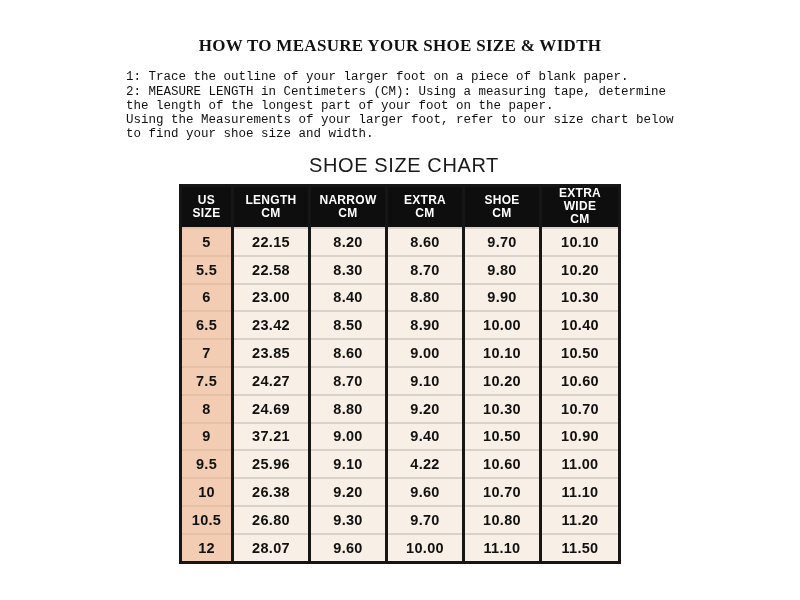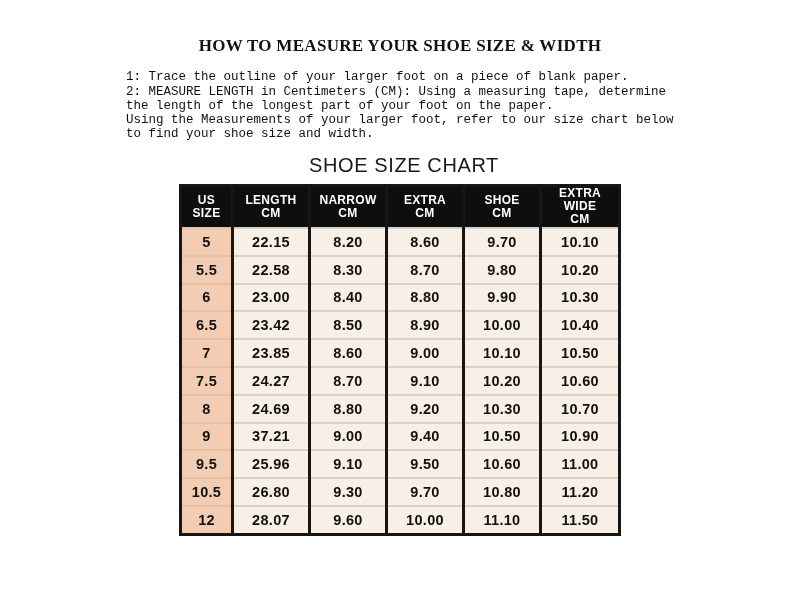--- a/index.html
+++ b/index.html
@@ -179,23 +179,31 @@
           <td>37.21</td>
           <td>9.00</td>
           <td>9.40</td>
           <td>10.50</td>
           <td>10.90</td>
         </tr>
         <tr>
           <td class="size-col">9.5</td>
           <td>25.96</td>
           <td>9.10</td>
-          <td>9.50</td>
+          <td>4.22</td>
           <td>10.60</td>
           <td>11.00</td>
+        </tr>
+        <tr>
+          <td class="size-col">10</td>
+          <td>26.38</td>
+          <td>9.20</td>
+          <td>9.60</td>
+          <td>10.70</td>
+          <td>11.10</td>
         </tr>
         <tr>
           <td class="size-col">10.5</td>
           <td>26.80</td>
           <td>9.30</td>
           <td>9.70</td>
           <td>10.80</td>
           <td>11.20</td>
         </tr>
         <tr>

